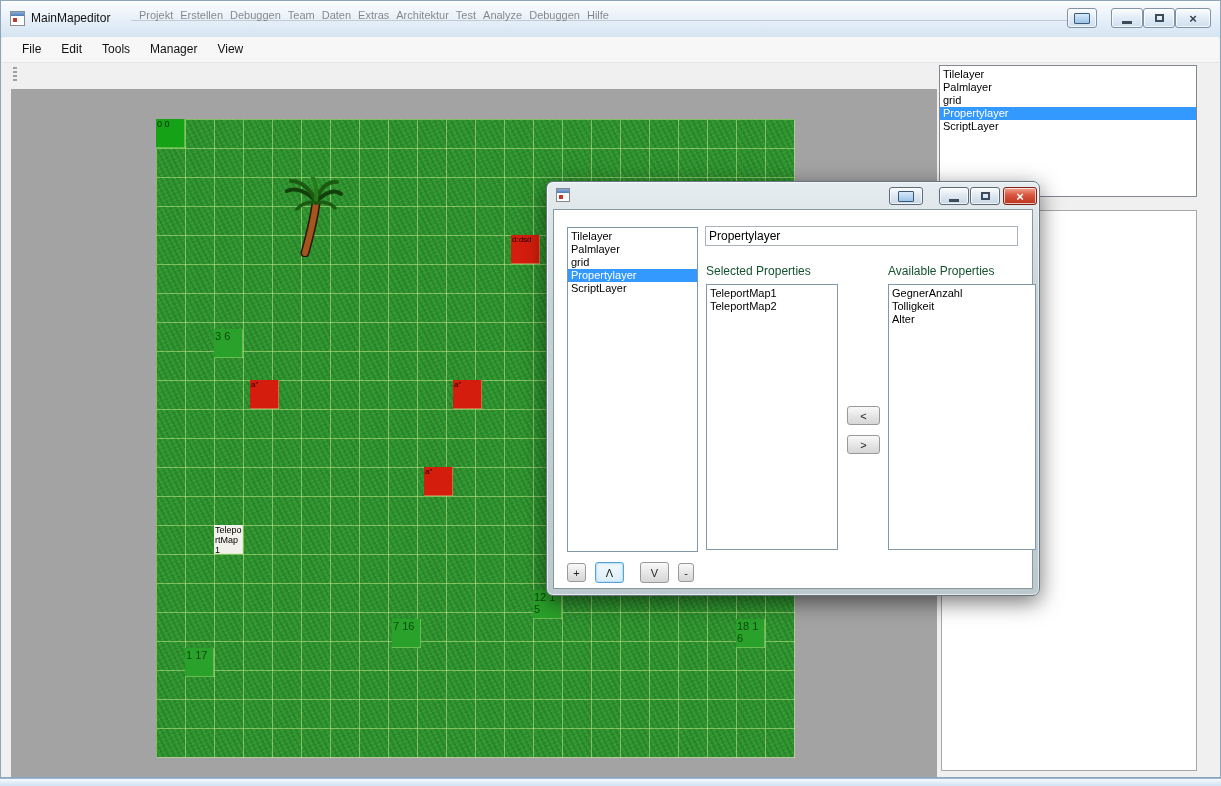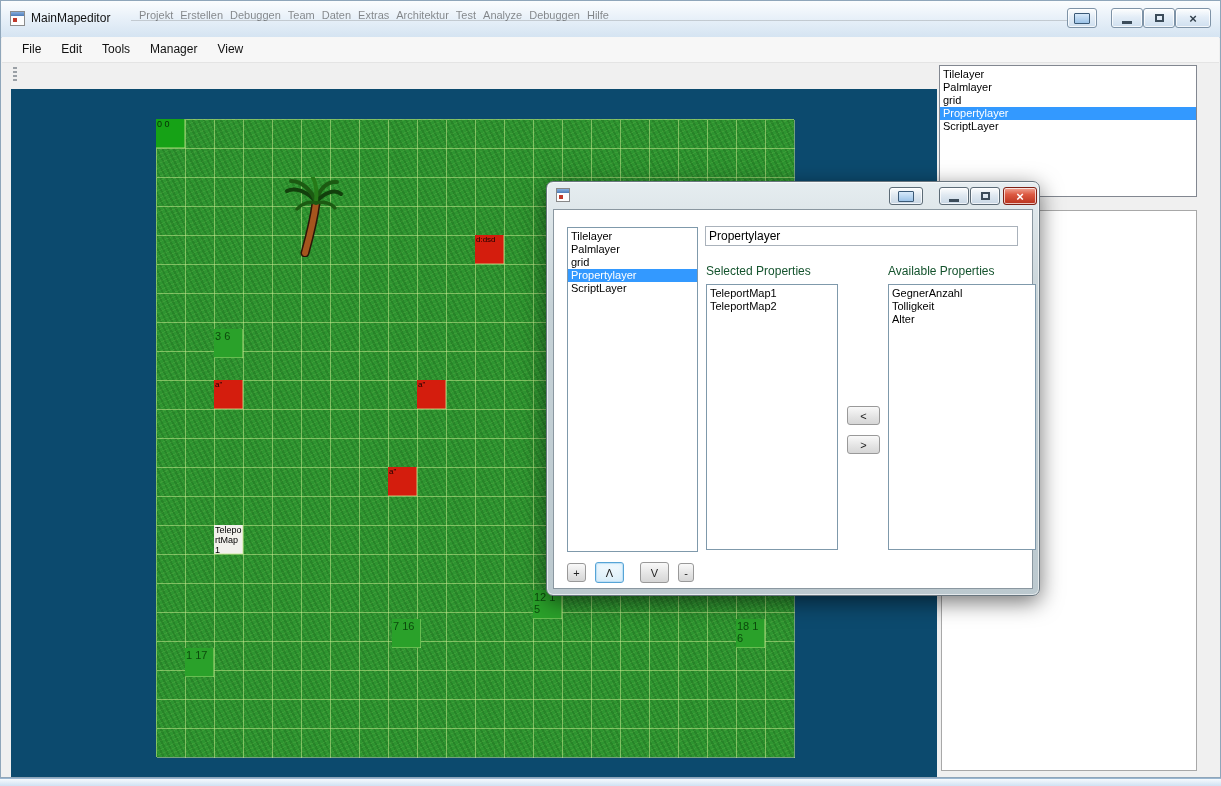--- a/index.html
+++ b/index.html
@@ -34,36 +34,36 @@
   .max-glyph{width:9px;height:8px;border:2px solid #3c4c5a;box-sizing:border-box;}
 
   .menubar{position:absolute;left:1px;top:36px;right:1px;height:26px;background:#f7f7f7;
     border-bottom:1px solid #e4e4e4;padding-left:10px;box-sizing:border-box;}
   .menu-item{display:inline-block;padding:5px 10px 0 10px;font-size:12px;color:#111;height:21px;}
   .toolbar{position:absolute;left:1px;top:62px;width:930px;height:24px;background:#f0f0f0;}
   .grip{position:absolute;left:11px;top:4px;width:4px;height:14px;
     background-image:repeating-linear-gradient(#9aa0a6 0 2px,transparent 2px 4px);}
 
   
-  .map-area{position:absolute;left:10px;top:88px;width:926px;height:688px;background:#0c4a6e;}
+  .map-area{position:absolute;left:10px;top:88px;width:926px;height:688px;background:#a3a3a3;}
   .grid{position:absolute;left:145px;top:30px;width:638px;height:638px;
     display:grid;grid-template-columns:repeat(22,29px);grid-template-rows:repeat(22,29px);
     background-color:#2e9430;
     background-image:
       repeating-linear-gradient(63deg, rgba(12,70,12,.20) 0 2px, transparent 2px 5px),
       repeating-linear-gradient(-24deg, rgba(130,205,95,.16) 0 1px, transparent 1px 4px);
     border-top:1px solid rgba(198,232,142,.55);border-left:1px solid rgba(198,232,142,.55);
     box-sizing:border-box;}
   .tile{width:29px;height:29px;box-sizing:border-box;
     box-shadow:inset -1px 0 0 rgba(198,232,142,.55), inset 0 -1px 0 rgba(198,232,142,.55);}
   .map-overlay{position:absolute;left:145px;top:30px;width:638px;height:638px;pointer-events:none;}
   .sp{position:absolute;width:29px;height:29px;box-sizing:border-box;padding:1px 1px;
     font-size:8px;line-height:1.1;overflow:hidden;word-break:break-all;
     box-shadow:inset -1px 0 0 rgba(198,232,142,.4), inset 0 -1px 0 rgba(198,232,142,.4);}
-  .sp.red{background:#d41d0d;color:#1a0000;}
+  .sp.red{background:#d41d0d;color:#1a0000;margin-left:36px;}
   .sp.green{background:#2aa12a;color:#0c4a0c;font-size:11px;margin-top:7px;}
   .sp.origin{background:#16a216;color:#062d06;font-size:9px;}
   .sp.white{background:#f2f1ec;color:#000;font-size:9px;}
   .palm{position:absolute;left:127px;top:58px;width:62px;height:80px;}
 
   
   .layers-box{position:absolute;left:938px;top:64px;width:258px;height:132px;background:#fff;
     border:1px solid #828790;box-sizing:border-box;padding-top:2px;overflow:hidden;}
   .list-item{height:13px;line-height:13px;font-size:11px;padding:0 3px;color:#000;white-space:nowrap;}
   .list-item.selected{background:#3399ff;color:#fff;}

